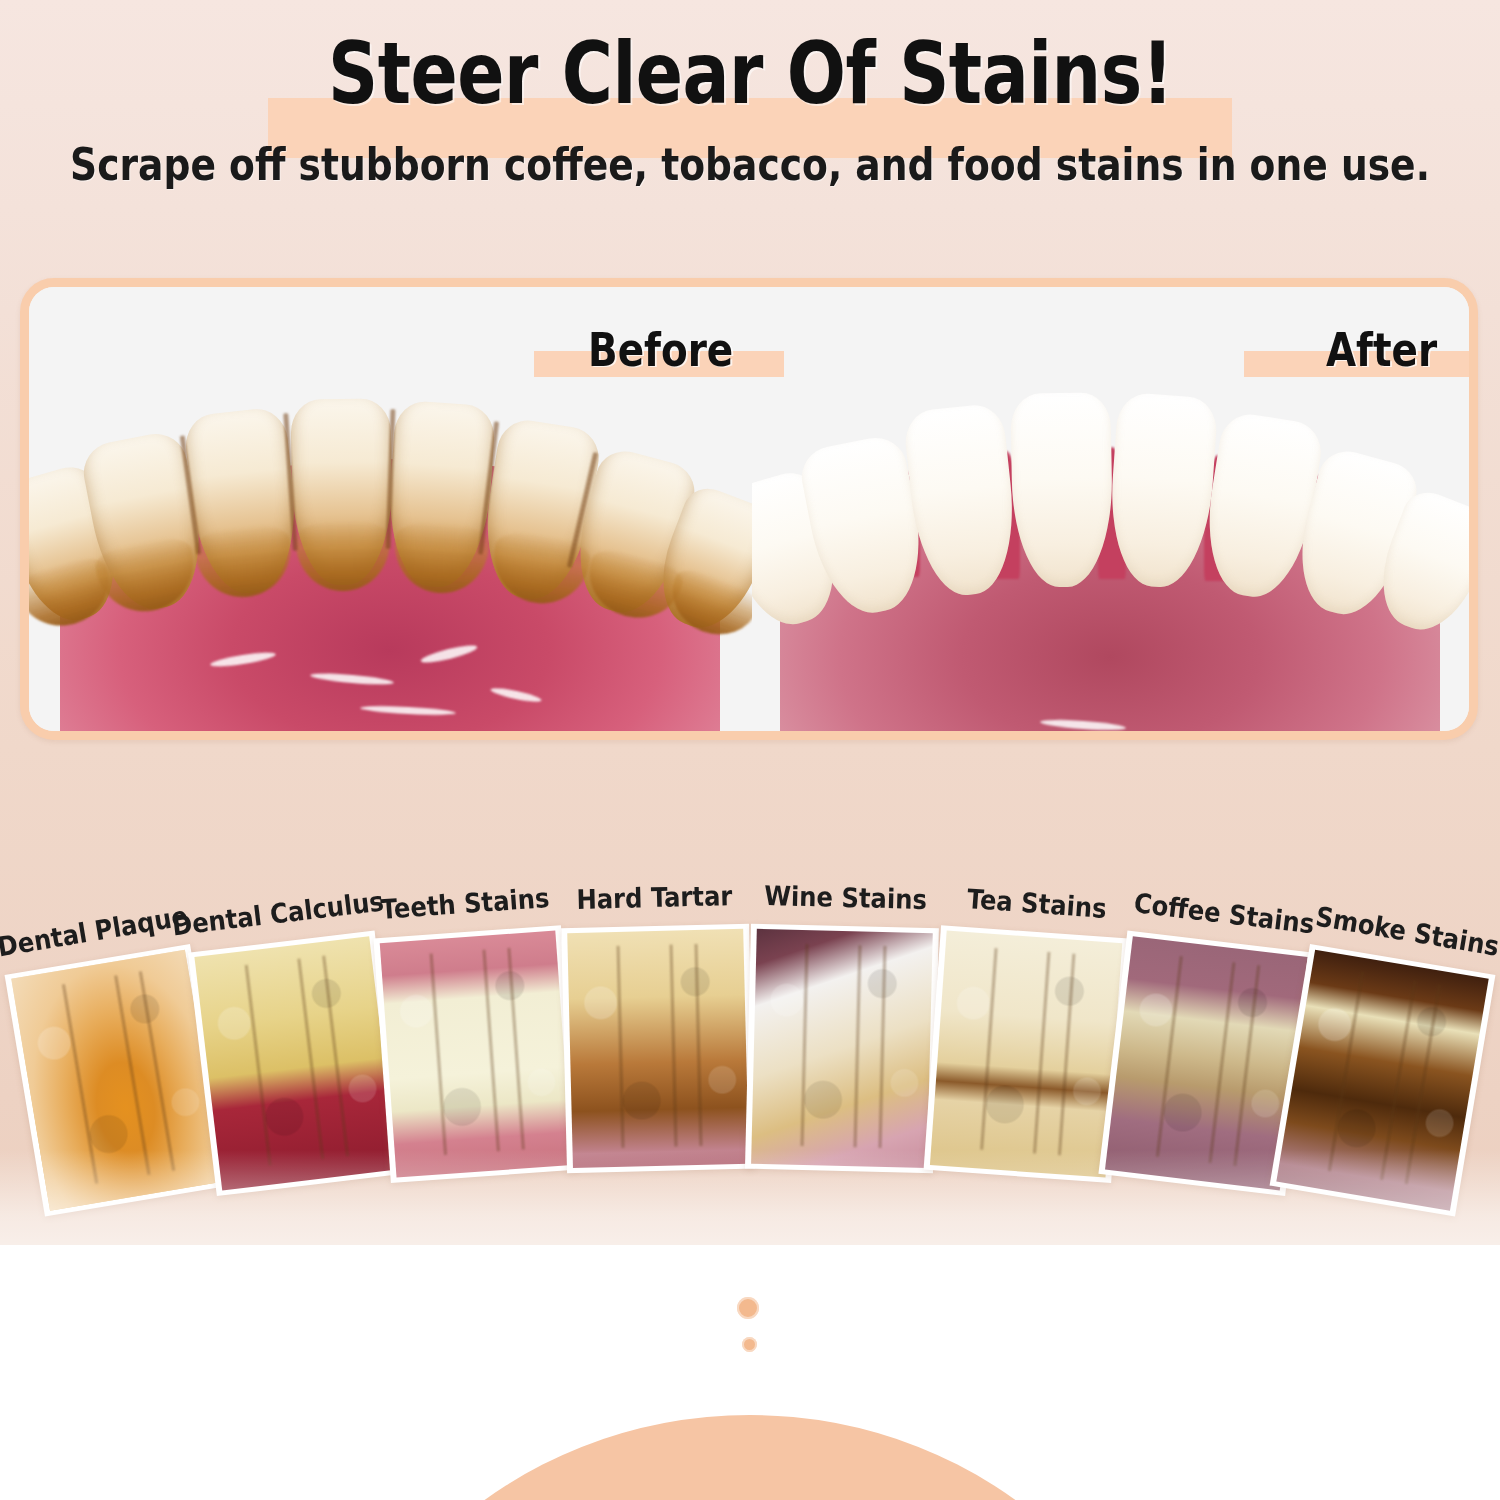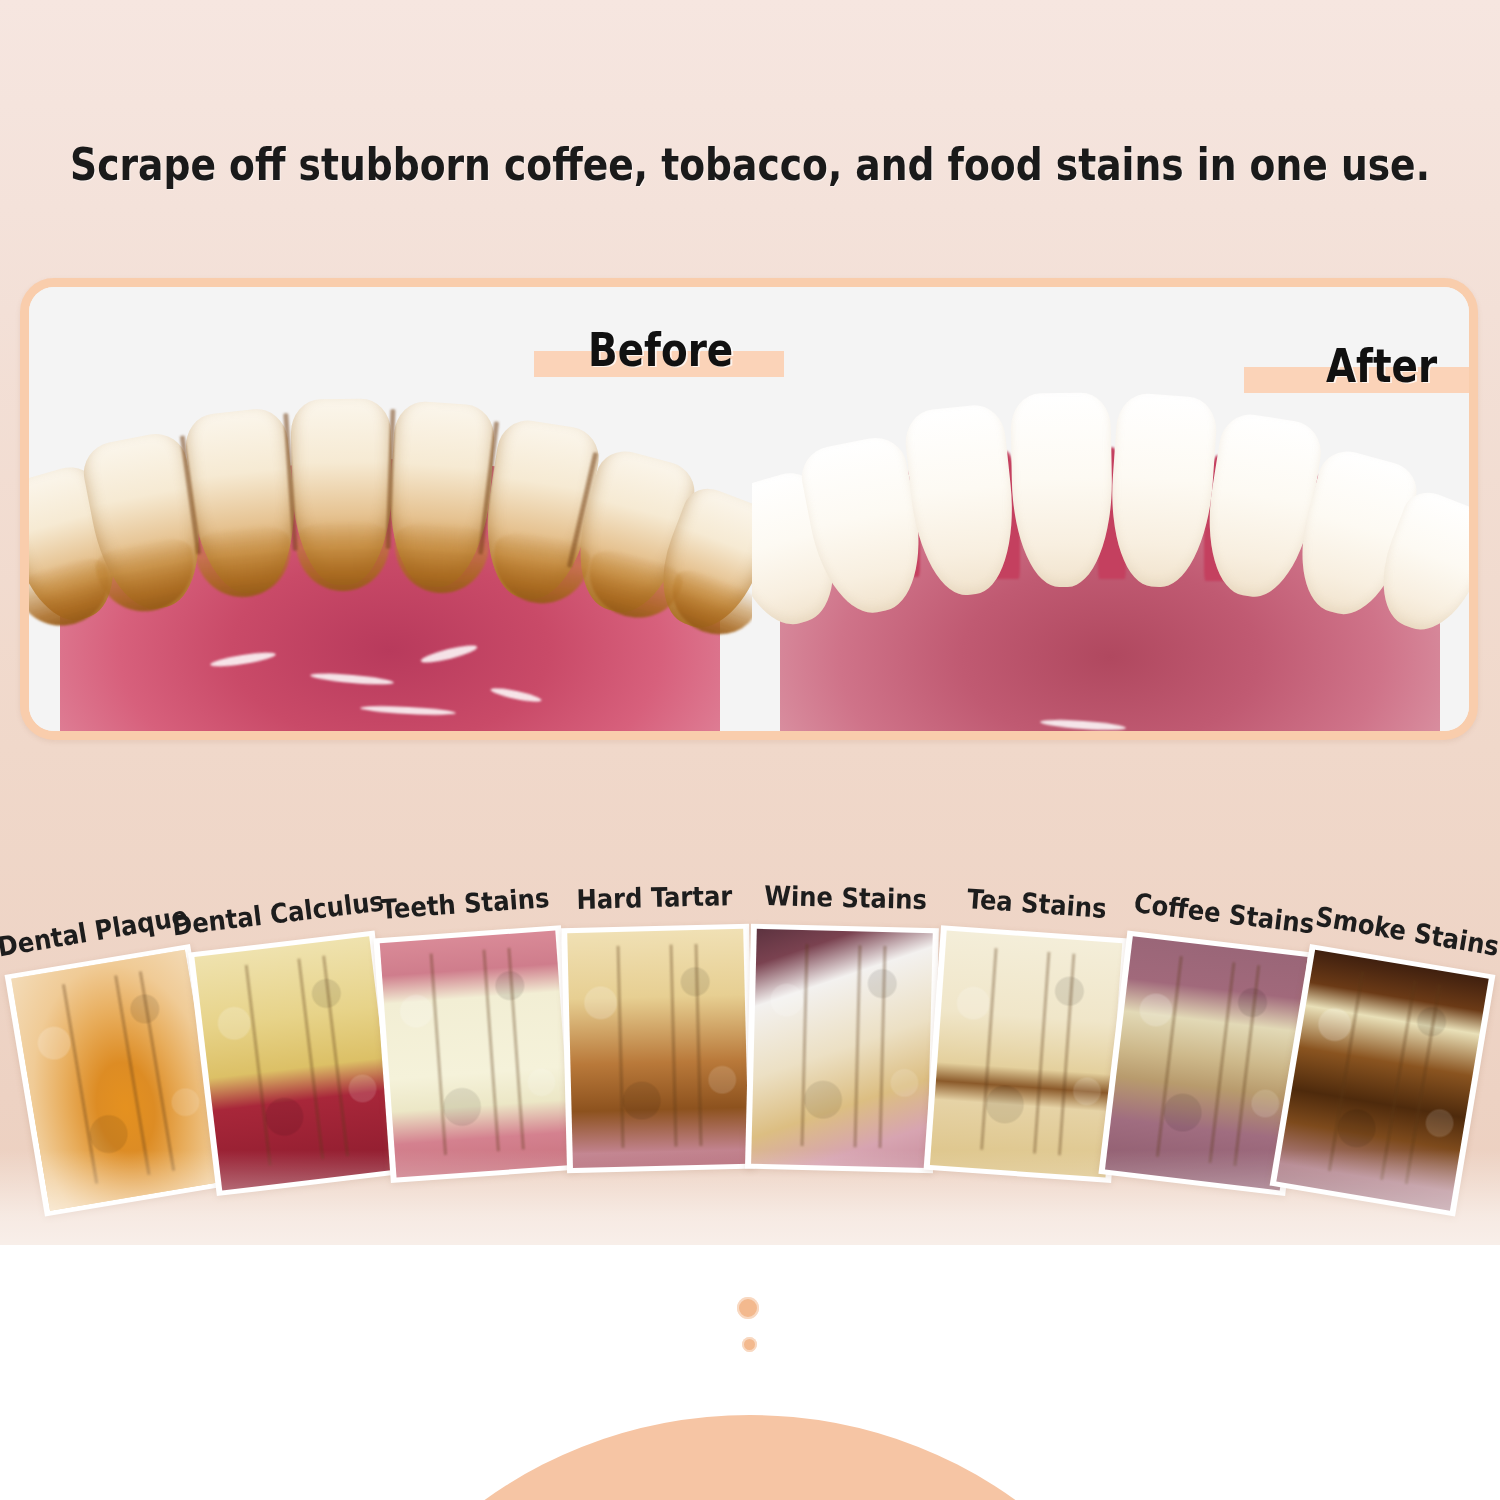--- a/index.html
+++ b/index.html
@@ -96,21 +96,21 @@
   .ba-label .txt{
     position:relative;
     font-family:"DejaVu Sans Condensed","DejaVu Sans",sans-serif;
     font-size:47px;font-weight:bold;color:#111;line-height:66px;
     transform:scaleX(0.92);transform-origin:left center;display:inline-block;
     text-shadow:2px 1px 0 rgba(255,255,255,.75);
   }
   .lab-before{left:505px;}
   .lab-before .hl{width:250px;}
   .lab-before .txt{margin-left:54px;}
-  .lab-after{left:1215px;margin-top:16px;}
+  .lab-after{left:1215px;}
   .lab-after .hl{width:242px;}
   .lab-after .txt{margin-left:82px;}
 
   
   .fan{position:absolute;left:0;top:880px;width:1500px;height:560px;}
   .fan-item{position:absolute;top:0;width:188px;transform-origin:50% 100%;}
   .fan-label{
     position:absolute;left:50%;width:260px;margin-left:-130px;top:0;
     text-align:center;font-size:27px;font-weight:bold;color:#1d1d1d;
     font-family:"DejaVu Sans Condensed","DejaVu Sans",sans-serif;
@@ -162,20 +162,24 @@
   .dot-sm{left:742px;top:1337px;width:15px;height:15px;}
 </style>
 </head>
 <body>
 
 <div id="stage">
 
   <div class="bg-top"></div>
   <div class="bg-bottom"></div>
 
+  <div class="headline-wrap">
+    <div class="headline-hl"></div>
+    <div class="headline">Steer Clear Of Stains!</div>
+  </div>
   <div class="subhead">Scrape off stubborn coffee, tobacco, and food stains in one use.</div>
 
   <div class="ba-card">
     <div class="ba-inner">
 
       <div class="ba-half ba-before">
         <div class="mouth">
           <div class="gum gum-b">
             <div class="shine" style="left:150px;top:196px;width:66px;height:9px;transform:rotate(-9deg);"></div>
             <div class="shine" style="left:250px;top:216px;width:84px;height:8px;transform:rotate(5deg);"></div>

